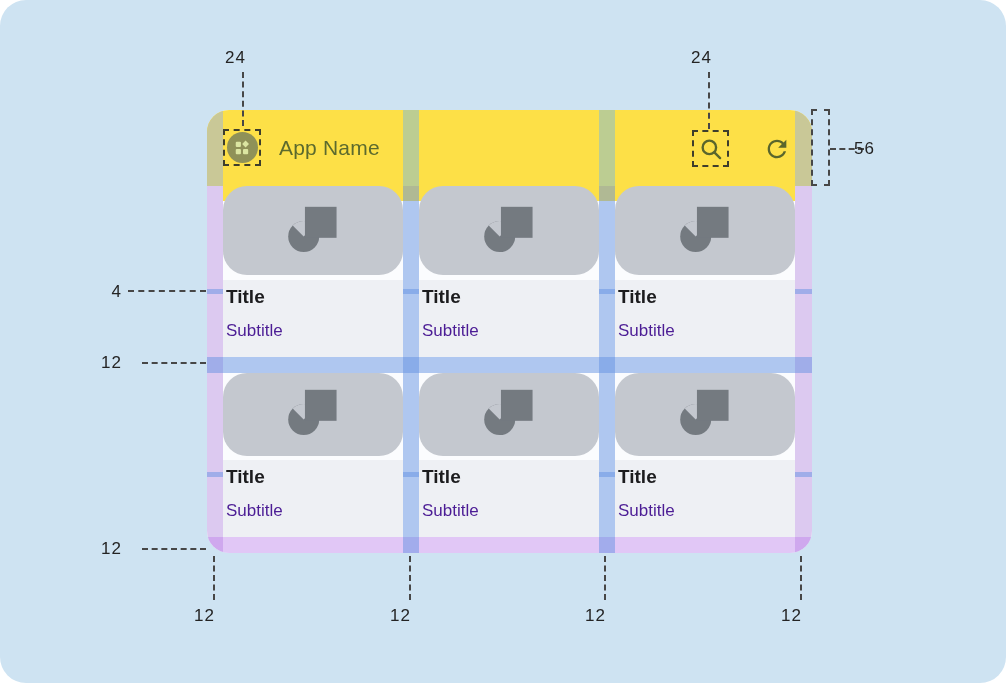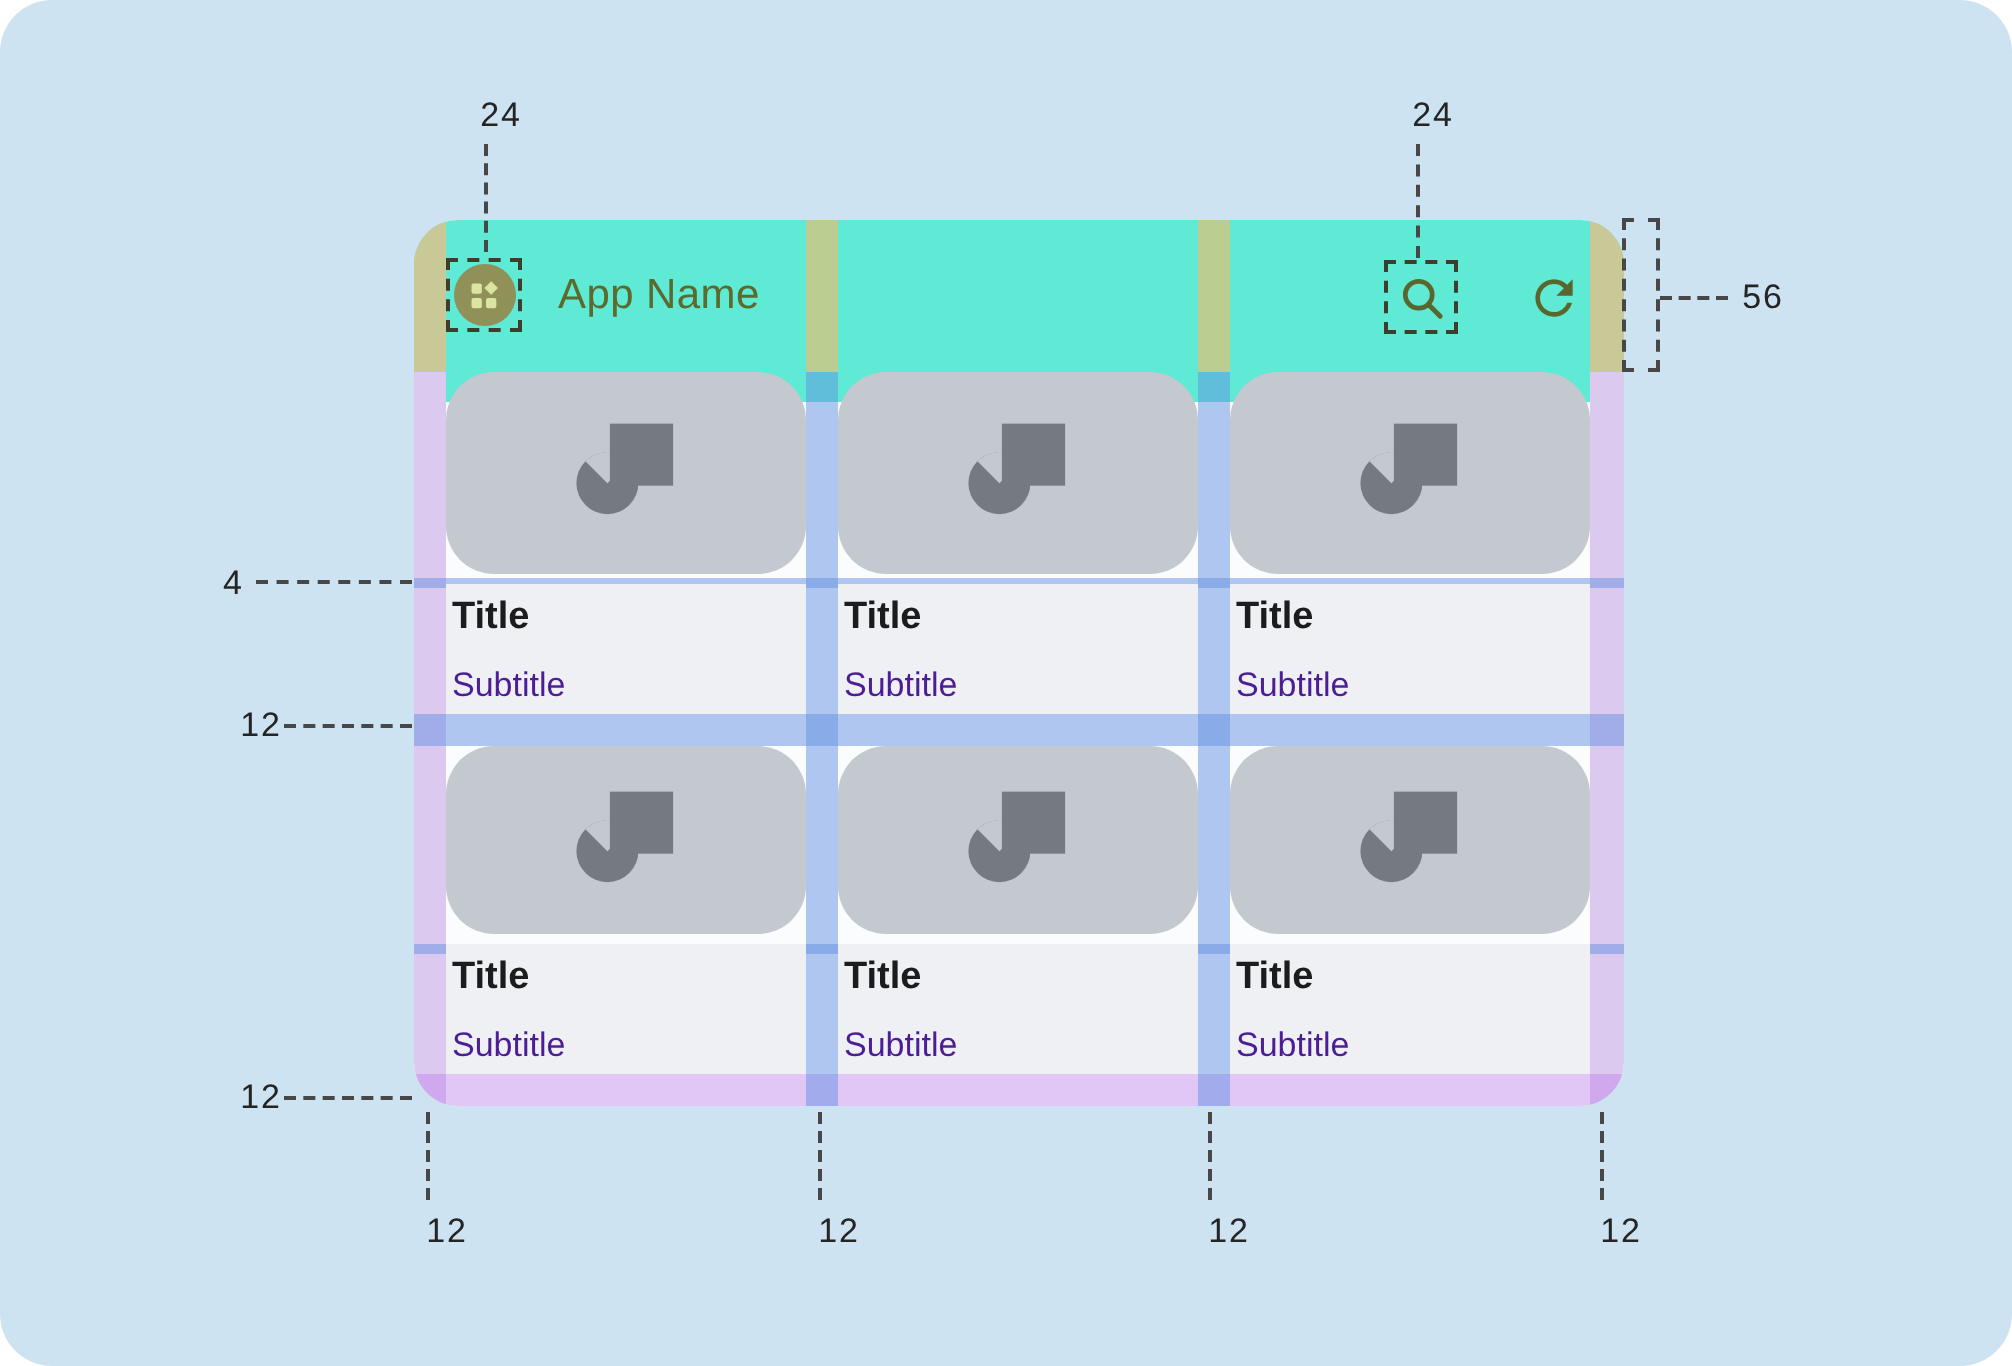--- a/index.html
+++ b/index.html
@@ -2,21 +2,21 @@
 <html><head>
 <meta charset="utf-8">
 <style>
   html,body{margin:0;padding:0;background:#ffffff;}
   body{font-family:"Liberation Sans",sans-serif;}
   .canvas{position:relative;width:1006px;height:683px;background:#cee3f2;border-radius:26px;overflow:hidden;}
 
   
   .mockup{position:absolute;left:207px;top:110px;width:605px;height:443px;background:#fbfcfe;border-radius:22px;overflow:hidden;}
 
-  .header{position:absolute;left:0;top:0;width:605px;height:91px;background:#5eead4;}
+  .header{position:absolute;left:0;top:0;width:605px;height:91px;background:#fde047;}
   .h-strip{position:absolute;top:0;height:76px;}
   .h-ml{left:0;width:16px;background:#c9c897;}
   .h-mr{left:588px;width:17px;background:#c9c897;}
   .h-g1{left:196px;width:16px;background:#bccd92;}
   .h-g2{left:392px;width:16px;background:#bccd92;}
 
   .appicon-box{position:absolute;left:16px;top:19px;width:38px;height:37px;border:2px dashed #3e3e2c;box-sizing:border-box;display:flex;align-items:center;justify-content:center;}
   .appicon{width:31px;height:31px;border-radius:50%;background:#8f9158;display:flex;align-items:center;justify-content:center;}
   .appname{position:absolute;left:72px;top:0;height:76px;display:flex;align-items:center;font-size:21px;font-weight:500;color:#5c6a2e;letter-spacing:.2px;}
   .search-box{position:absolute;left:485px;top:20px;width:37px;height:37px;border:2px dashed #3e3e2c;box-sizing:border-box;display:flex;align-items:center;justify-content:center;}
@@ -36,26 +36,26 @@
 
   
   .card{position:absolute;width:180px;display:flex;flex-direction:column;}
   .col0{left:16px;} .col1{left:212px;} .col2{left:408px;}
   .row1{top:76px;height:171px;}
   .row2{top:263px;height:164px;}
   .card-img{background:#c4c8cf;border-radius:24px;display:flex;align-items:center;justify-content:center;}
   .row1 .card-img{height:103px;}
   .row2 .card-img{height:99px;}
   .card-gap{height:5px;}
-  .card-text{flex:1;background:#eef0f4;padding:6px 0 4px 3px;box-sizing:border-box;}
+  .card-text{flex:1;background:#eef0f4;padding:6px 0 16px 3px;box-sizing:border-box;}
   .card-title{font-size:19px;font-weight:700;color:#1c1c1e;line-height:1.2;}
   .card-subtitle{font-size:17px;font-weight:400;color:#4c1d95;margin-top:12px;line-height:1.2;}
 
   
-  .ann{position:absolute;font-size:17px;font-weight:500;color:#242424;letter-spacing:1px;line-height:20px;text-align:right;}
+  .ann{position:absolute;font-size:17px;font-weight:500;color:#242424;letter-spacing:1px;line-height:20px;text-align:left;}
   .vline{position:absolute;width:0;border-left:2px dashed #474747;}
   .hline{position:absolute;height:0;border-top:2px dashed #474747;}
   .bracket{position:absolute;border:2px dashed #474747;background:transparent;}
   .ar{text-align:right;}
 </style>
 </head>
 <body>
 
 <div class="canvas">
 

